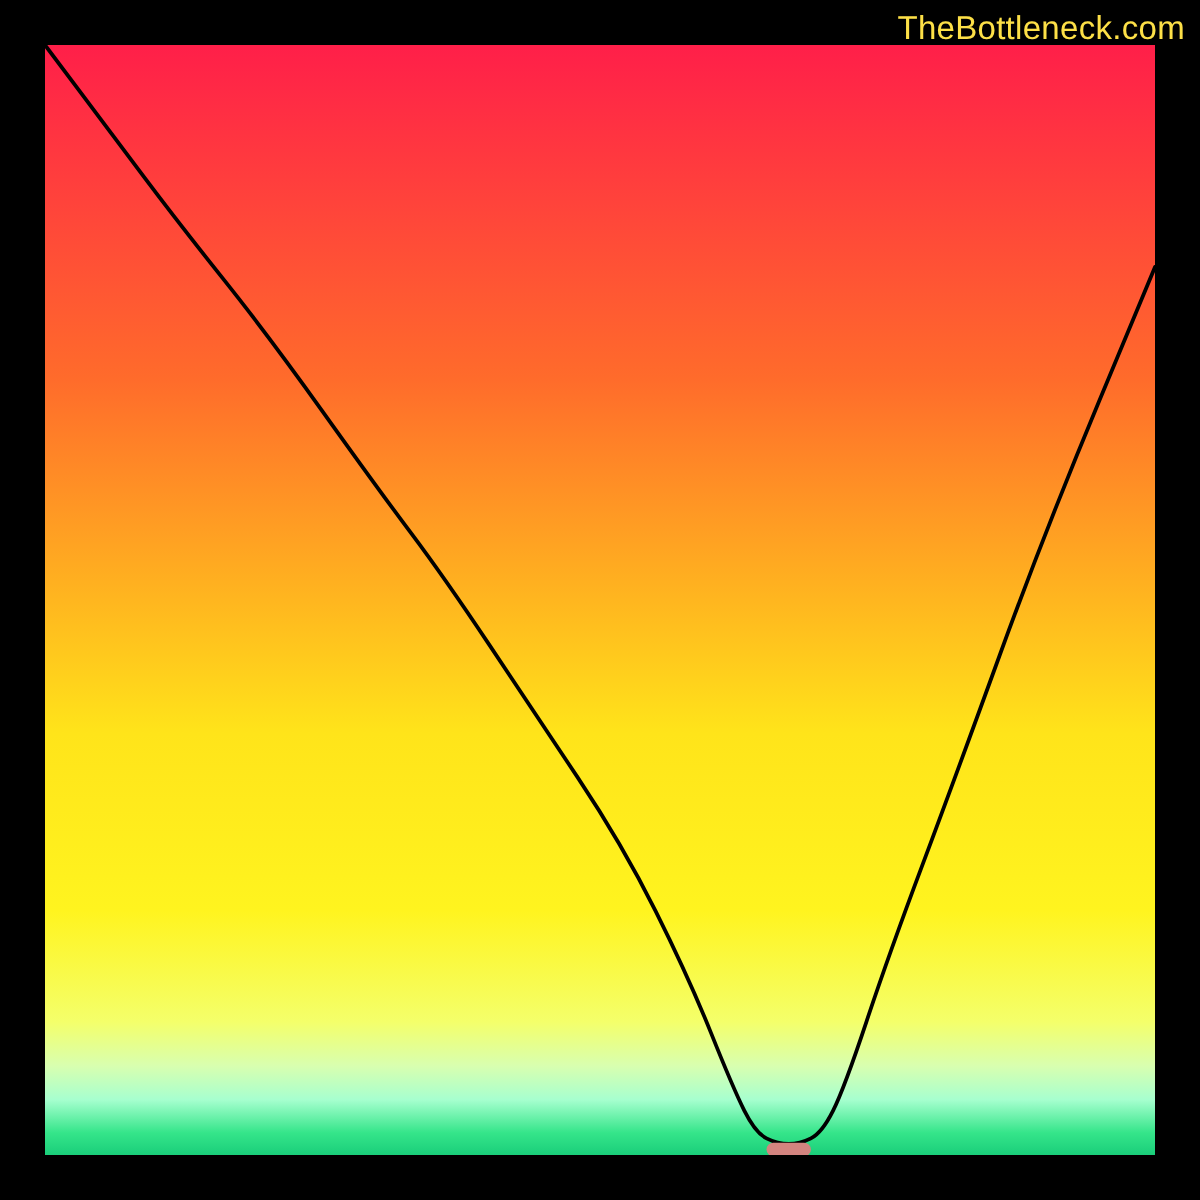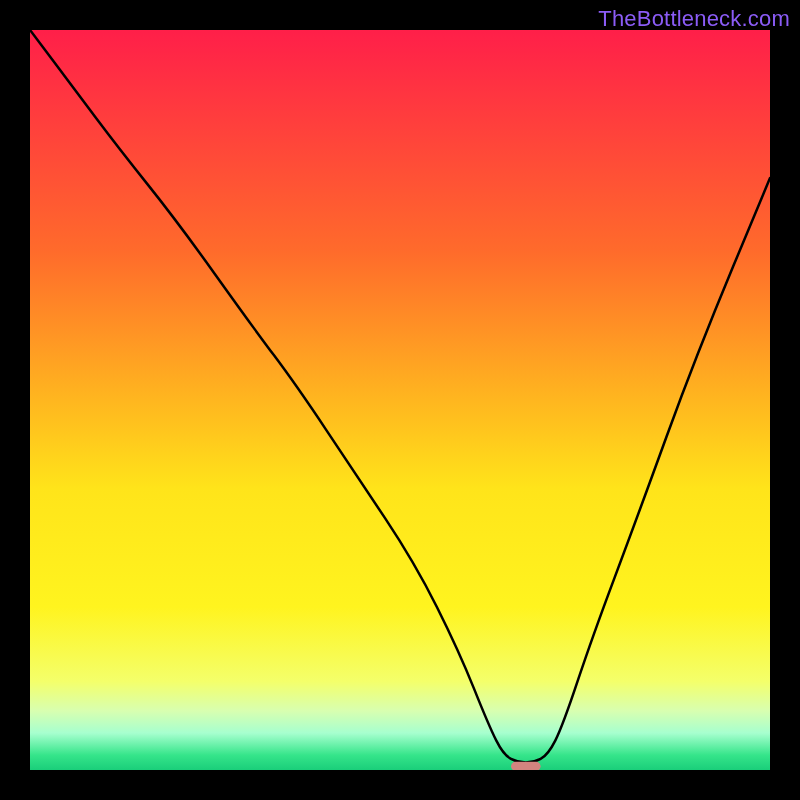--- a/index.html
+++ b/index.html
@@ -21,21 +21,21 @@
     top: 30px;
     width: 740px;
     height: 740px;
   }
   .watermark {
     position: absolute;
     top: 6px;
     right: 10px;
     font-family: Arial, Helvetica, sans-serif;
     font-size: 22px;
-    color: #8b5cf6;
+    color: #fde047;
     letter-spacing: 0.2px;
   }
   svg {
     display: block;
   }
 </style>
 </head>
 <body>
 
 <div class="container">

